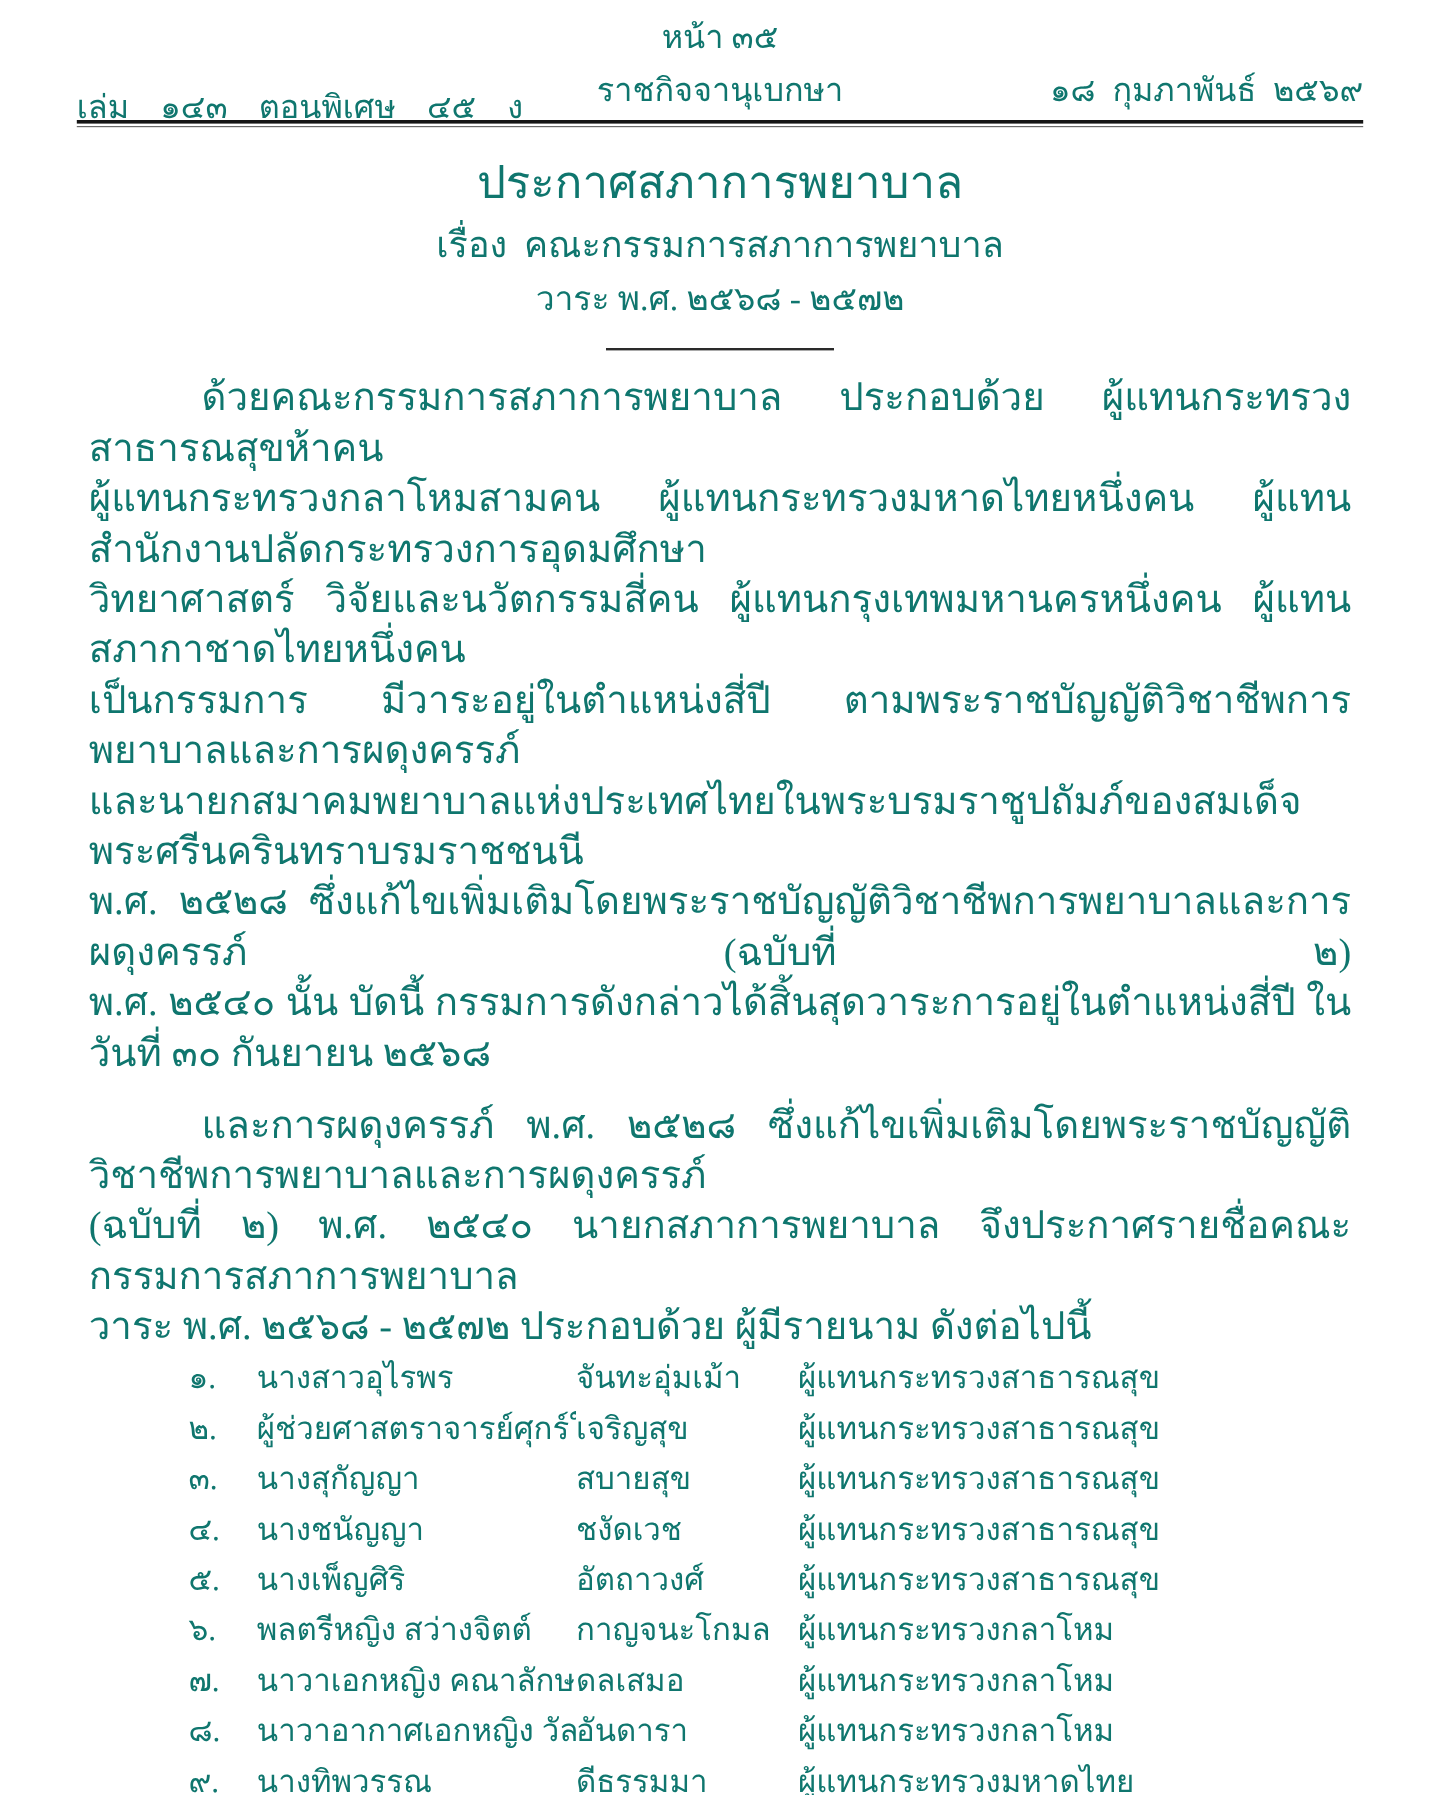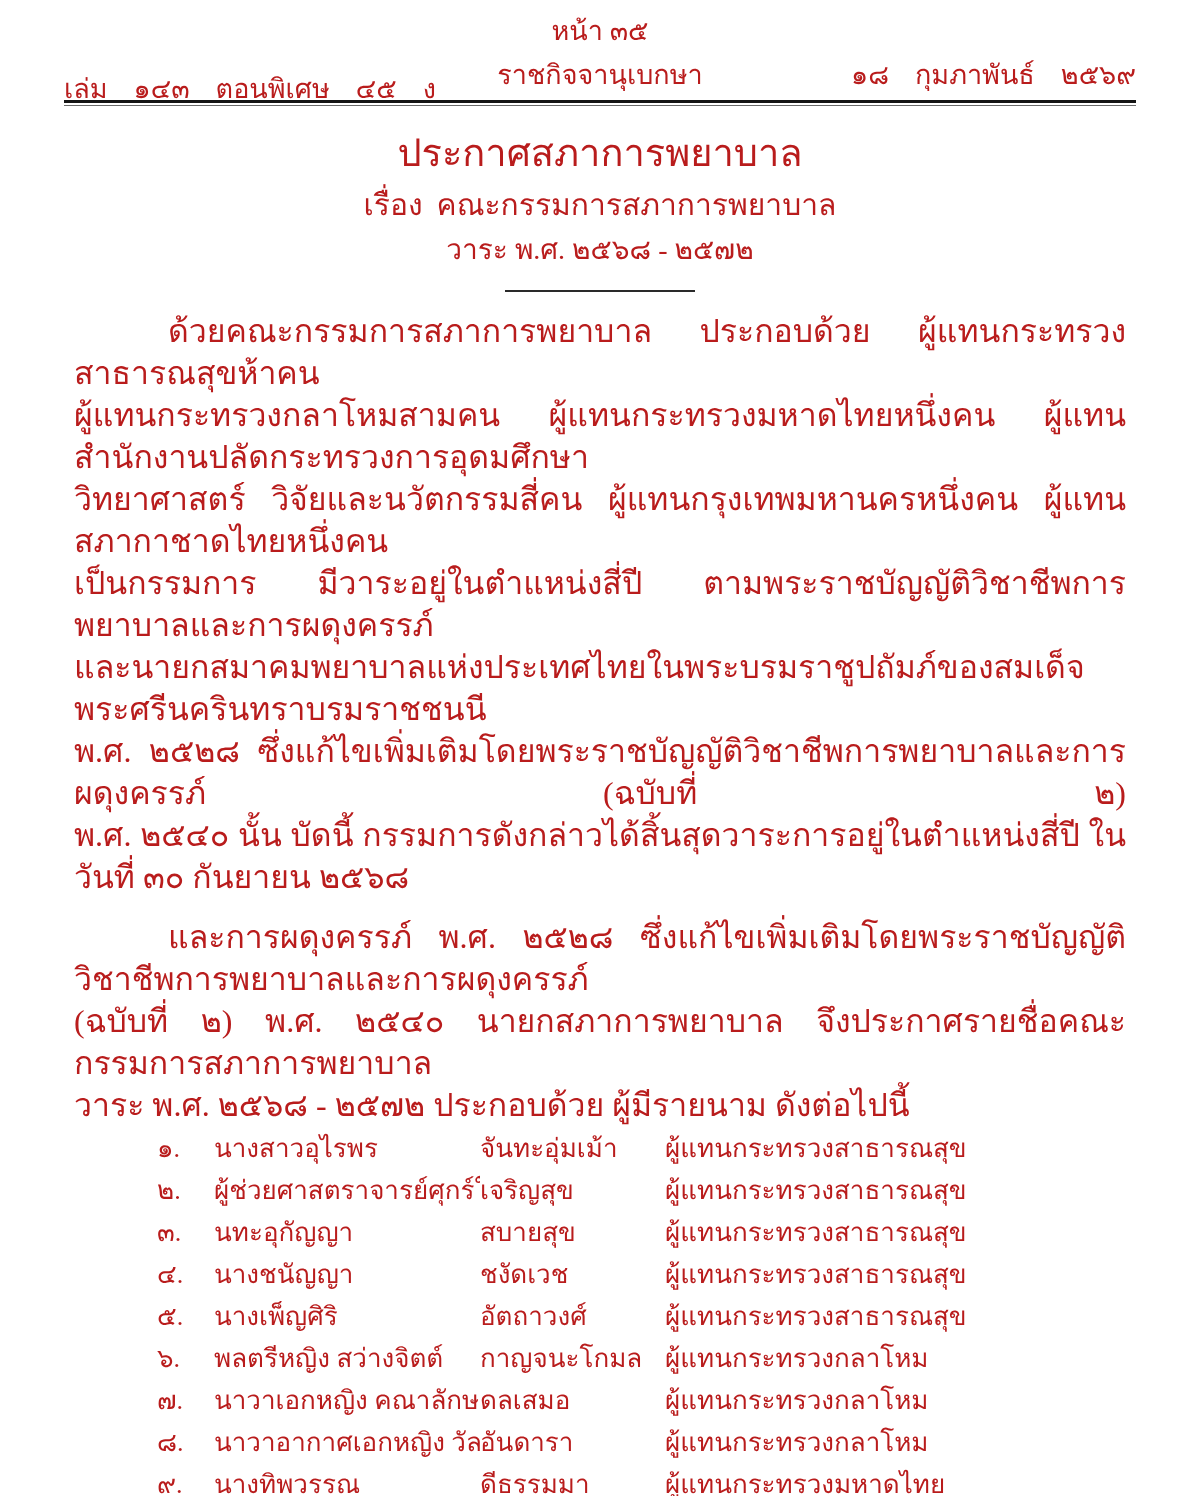--- a/index.html
+++ b/index.html
@@ -2,37 +2,37 @@
 <html lang="th"><head>
 <meta charset="utf-8">
 <style>
   html,body { margin:0; padding:0; background:#e8e8e8; }
   .page {
     position: relative;
     width: 1200px;
     height: 1496px;
     margin: 0 auto;
     background: #ffffff;
-    color: #b91c1c;
+    color: #0f766e;
     font-family: "Liberation Serif", "DejaVu Serif", serif;
     overflow: hidden;
   }
   
   .masthead { padding: 14px 64px 0 64px; }
   .page-no { text-align: center; font-size: 27px; line-height: 34px; }
   .mast-row {
     position: relative;
     margin-top: 8px;
     font-size: 27px;
     line-height: 38px;
     height: 38px;
   }
   .mast-left { position:absolute; left:0; top:14px; display:flex; gap:26px; }
   .mast-center { position:absolute; left:0; right:0; top:0; text-align:center; }
-  .mast-right { position:absolute; right:0; top:0; display:flex; gap:26px; }
+  .mast-right { position:absolute; right:0; top:0; display:flex; gap:14px; }
   .mast-rule {
     margin: 6px 64px 0 64px;
     height: 2px;
     border-top: 3px solid #141414;
     border-bottom: 1px solid #6a6a6a;
   }
   
   .title-block { text-align:center; }
   .doc-title   { margin-top: 24px; font-size: 38px; line-height: 46px; }
   .doc-subject { margin-top: 10px; font-size: 30px; line-height: 38px; }
@@ -122,21 +122,21 @@
         <div class="col-role">ผู้แทนกระทรวงสาธารณสุข</div>
       </div>
       <div class="member-row">
         <div class="col-num">๒.</div>
         <div class="col-name">ผู้ช่วยศาสตราจารย์ศุกร์ใจ</div>
         <div class="col-surname">เจริญสุข</div>
         <div class="col-role">ผู้แทนกระทรวงสาธารณสุข</div>
       </div>
       <div class="member-row">
         <div class="col-num">๓.</div>
-        <div class="col-name">นทะอุกัญญา</div>
+        <div class="col-name">นางสุกัญญา</div>
         <div class="col-surname">สบายสุข</div>
         <div class="col-role">ผู้แทนกระทรวงสาธารณสุข</div>
       </div>
       <div class="member-row">
         <div class="col-num">๔.</div>
         <div class="col-name">นางชนัญญา</div>
         <div class="col-surname">ชงัดเวช</div>
         <div class="col-role">ผู้แทนกระทรวงสาธารณสุข</div>
       </div>
       <div class="member-row">

